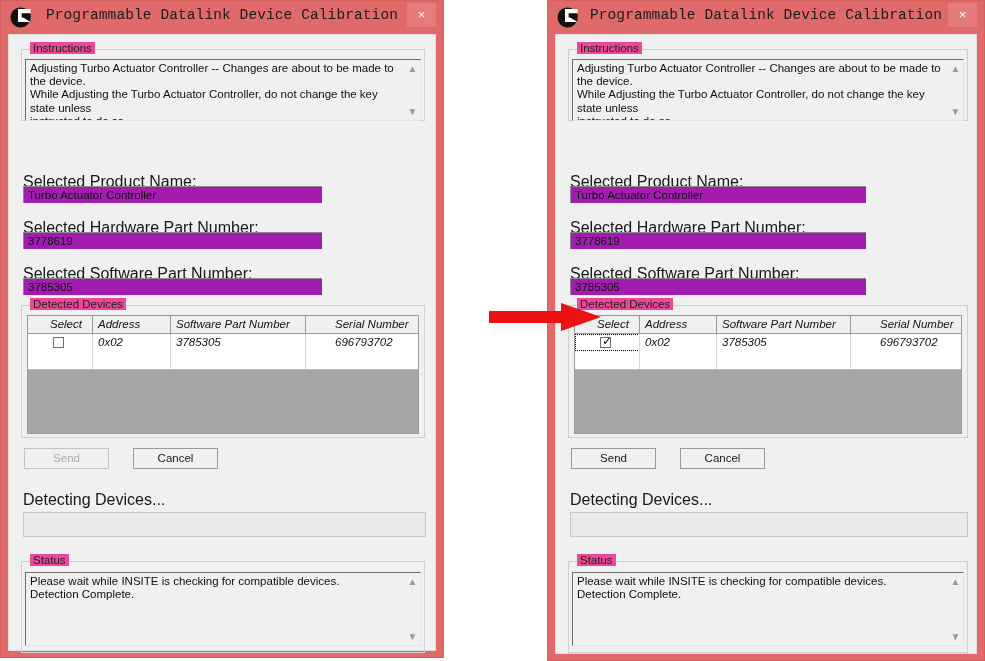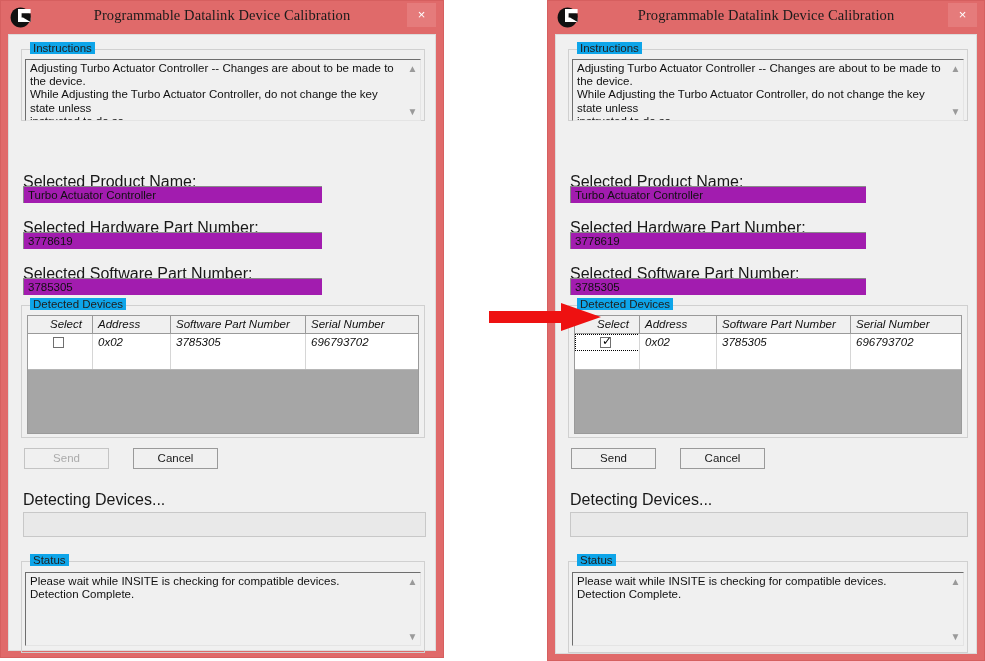--- a/index.html
+++ b/index.html
@@ -38,21 +38,21 @@
     width: 21px;
     height: 21px;
   }
   .win-title {
     position: absolute;
     left: 0; right: 0;
     top: 6px;
     text-align: center;
     font-size: 14.5px;
     color: #1b1b1b;
-    font-family: Liberation Serif, serif;
+    font-family: Liberation Mono, monospace;
     letter-spacing: .1px;
     white-space: nowrap;
     overflow: hidden;
   }
   .win-close {
     position: absolute;
     top: 2px;
     right: 7px;
     width: 29px;
     height: 24px;
@@ -79,21 +79,21 @@
   
   .groupbox {
     position: absolute;
     border: 1px solid #d0d0d0;
     box-sizing: border-box;
   }
   .groupbox > .gb-label {
     position: absolute;
     top: -8px;
     left: 8px;
-    background: #0ea5e9;
+    background: #ec4899;
     padding: 0 3px;
     font-size: 11.5px;
     color: #202020;
     white-space: nowrap;
   }
 
   .label {
     position: absolute;
     font-size: 16px;
     color: #181818;
@@ -209,21 +209,21 @@
     color: #101010;
     line-height: 17px;
     padding-left: 5px;
     box-sizing: border-box;
     border-right: 1px solid #9a9a9a;
     white-space: nowrap;
     overflow: hidden;
     font-style: italic;
   }
   .grid-row .cell { border-right: 1px solid #d6d6d6; }
-  .cell.last { border-right: none; }
+  .cell.last { border-right: none; margin-left: 24px; }
 
   .cb {
     position: absolute;
     width: 11px;
     height: 11px;
     background: #ffffff;
     border: 1px solid #6f6f6f;
     box-sizing: border-box;
   }
   .cb-check {

